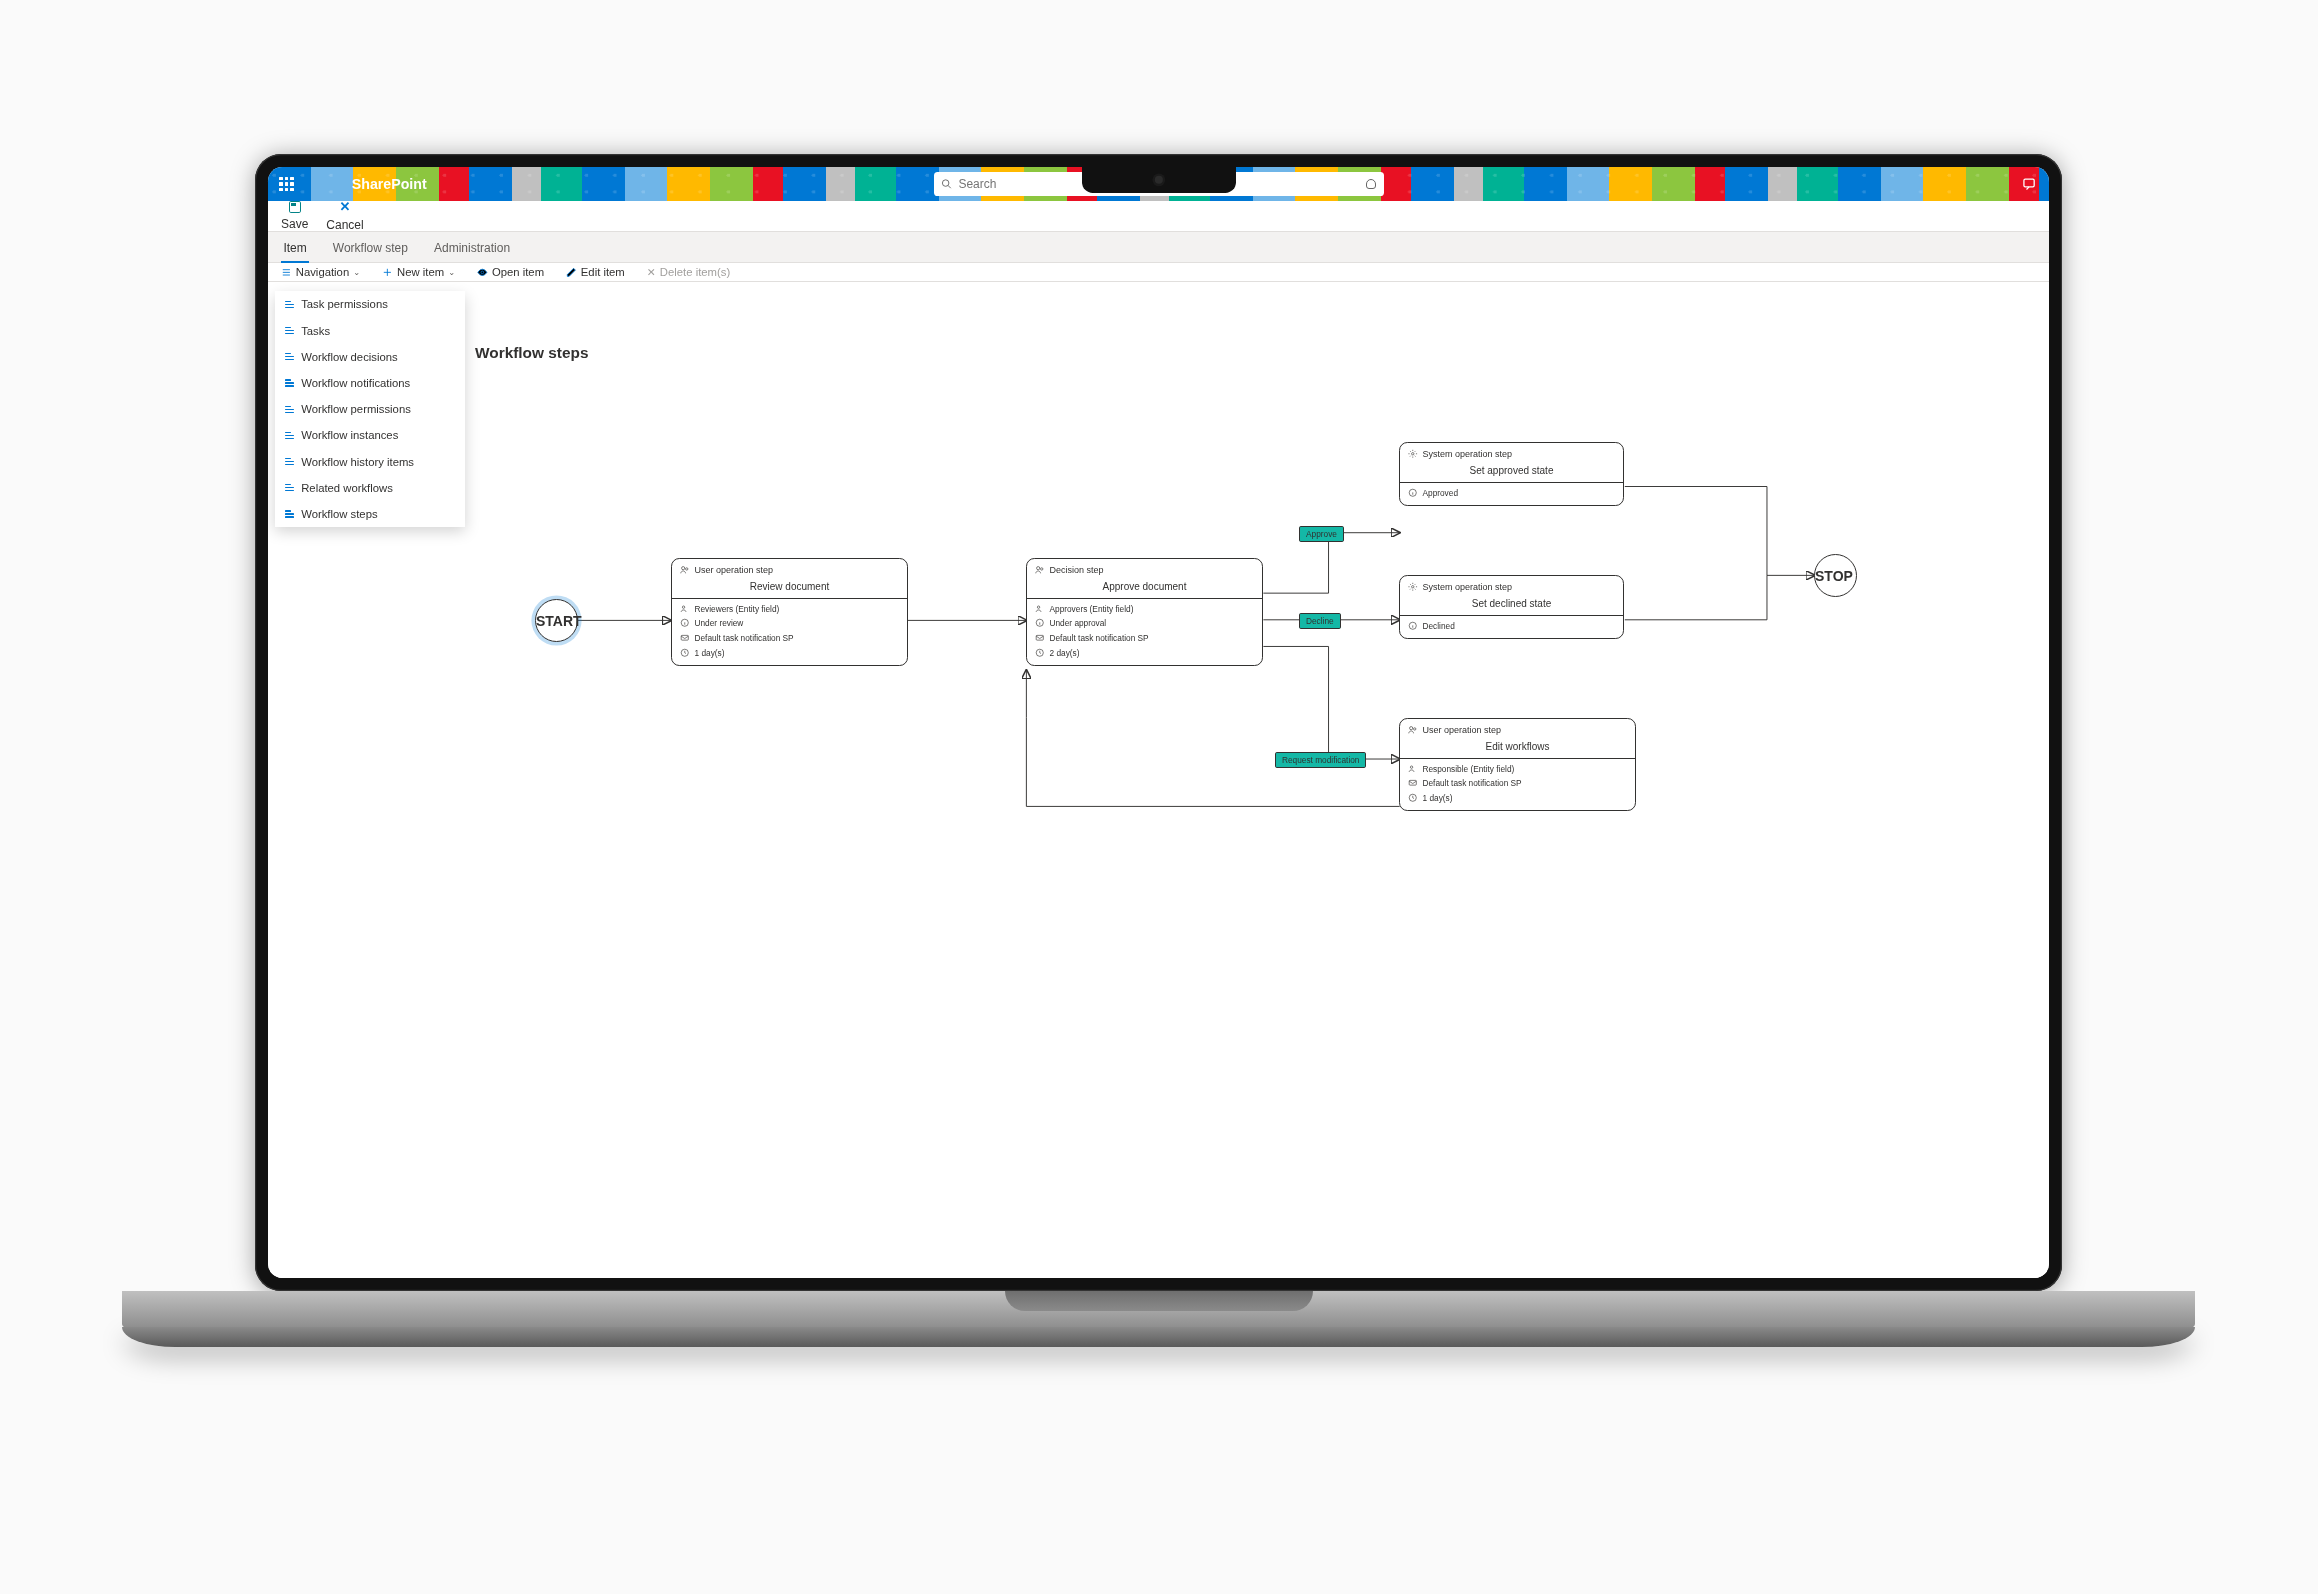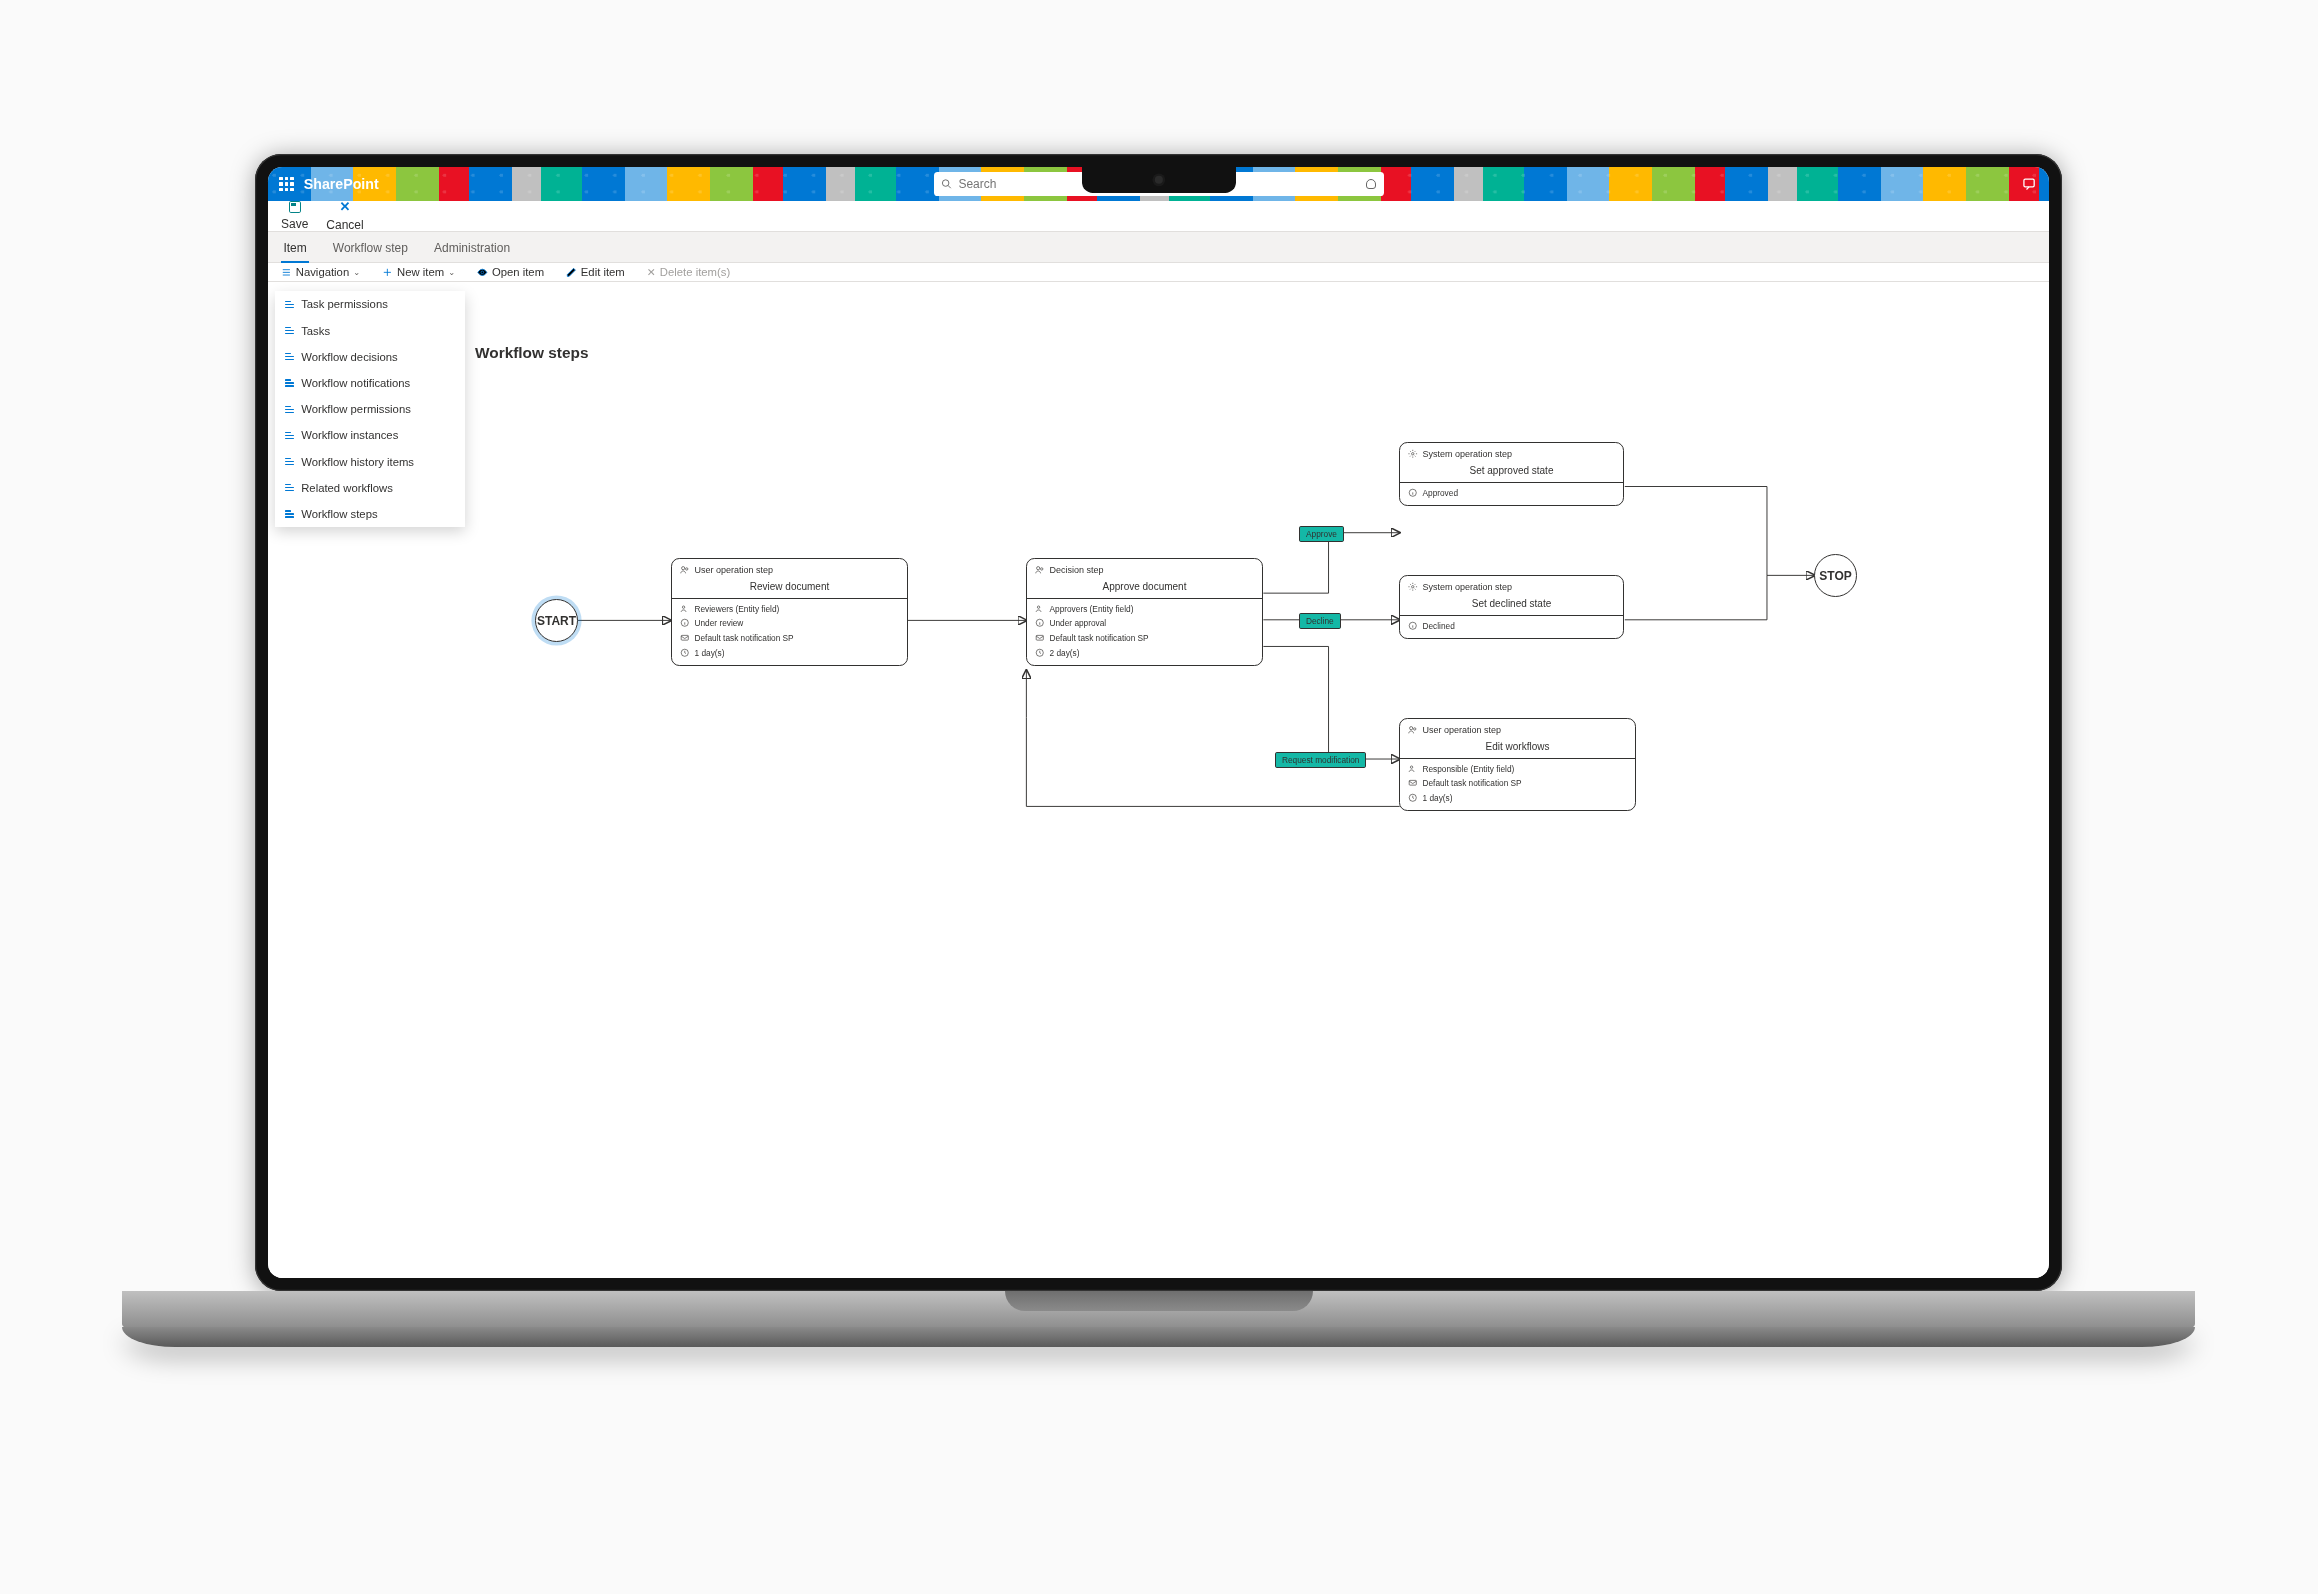--- a/index.html
+++ b/index.html
@@ -73,21 +73,21 @@
   }
   .sp-top::after{
     content:"";position:absolute;inset:0;
     background:
       radial-gradient(circle at 6px 8.3px,rgba(255,255,255,.3) 1.8px,transparent 1.8px) 0 0/28.4px 16.6px,
       radial-gradient(circle at 20px 26px,rgba(0,0,0,.18) 1.8px,transparent 1.8px) 0 0/28.4px 16.6px;
     pointer-events:none;opacity:.5;
   }
   .waffle{width:18px;height:18px;display:grid;grid-template-columns:repeat(3,3.6px);grid-template-rows:repeat(3,3.6px);gap:1.8px;align-content:center;justify-content:center;cursor:pointer;z-index:2;}
   .waffle span{background:#fff;border-radius:0.6px;}
-  .sp-brand{font-weight:600;font-size:14.2px;z-index:2;}
+  .sp-brand{font-weight:600;font-size:14.2px;z-index:2;margin-left:48px;}
   .sp-search{
     position:absolute;left:50%;transform:translateX(-50%);
     width:450px;height:24px;background:#fff;border-radius:3.6px;display:flex;align-items:center;padding:0 7.1px;gap:4.7px;z-index:2;
   }
   .sp-search input{border:none;outline:none;font-size:12px;width:100%;color:var(--text);}
   .mic-ico{width:10.7px;height:10.7px;border:1.2px solid #666;border-radius:6px 6px 3.6px 3.6px;position:relative;}
   .help-btn{margin-left:auto;z-index:2;width:20px;height:20px;display:flex;align-items:center;justify-content:center;cursor:pointer;}
   .help-btn svg{width:15.4px;height:15.4px;stroke:#fff;fill:none;stroke-width:2;}
 
   .action-bar{height:31px;background:var(--bg);display:flex;align-items:center;gap:18px;padding:0 13px;border-bottom:0.6px solid var(--border);font-size:12px;}
@@ -122,21 +122,21 @@
   .workspace{position:absolute;left:0;right:0;top:124px;bottom:0;background:#fff;overflow:hidden;}
   .page-title{position:absolute;left:207px;top:53px;font-size:15.4px;font-weight:600;}
   .canvas{position:absolute;inset:0;}
 
   
   .wf-node{
     position:absolute;border:0.9px solid var(--card-border);border-radius:8.3px;background:#fff;
   }
   .terminal{
     position:absolute;width:43px;height:43px;border:1.2px solid var(--card-border);border-radius:50%;
-    display:flex;align-items:center;justify-content:center;font-size:12px;font-weight:600;background:#fff;
+    display:flex;align-items:center;font-size:14px;font-weight:600;background:#fff;
   }
   .terminal.start{box-shadow:0 0 0 3.6px rgba(0,120,212,.25);}
   .node-head{display:flex;align-items:center;gap:4.7px;padding:6px 8.3px 2.4px;font-size:9px;}
   .node-title{text-align:center;font-size:10px;padding:3.6px 6px 1.2px;}
   .node-sep{border-top:0.9px solid var(--card-border);margin:4.7px 0 0;}
   .node-body{padding:4.7px 8.3px 7.1px;display:flex;flex-direction:column;gap:4.7px;font-size:8.3px;}
   .row{display:flex;align-items:center;gap:4.7px;}
   .row svg,.node-head svg{width:9.5px;height:9.5px;stroke:#323130;fill:none;stroke-width:1.6;}
 
   .edge-label{

